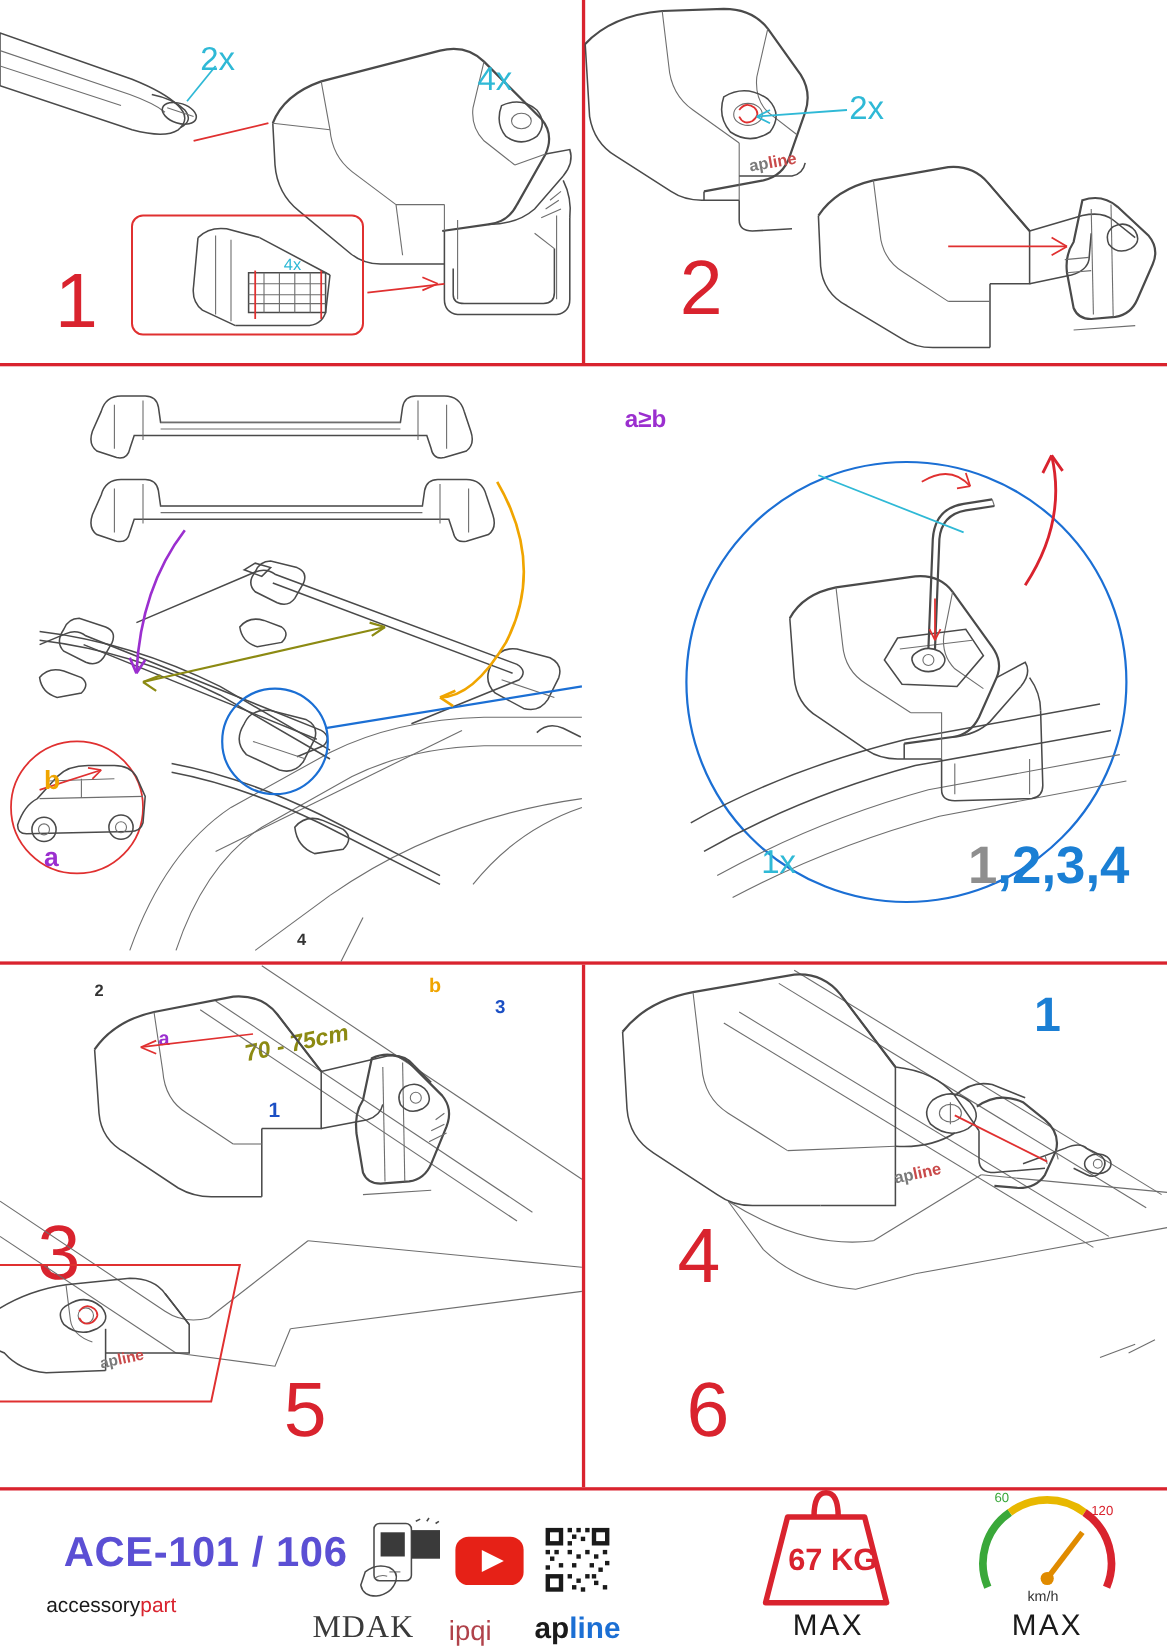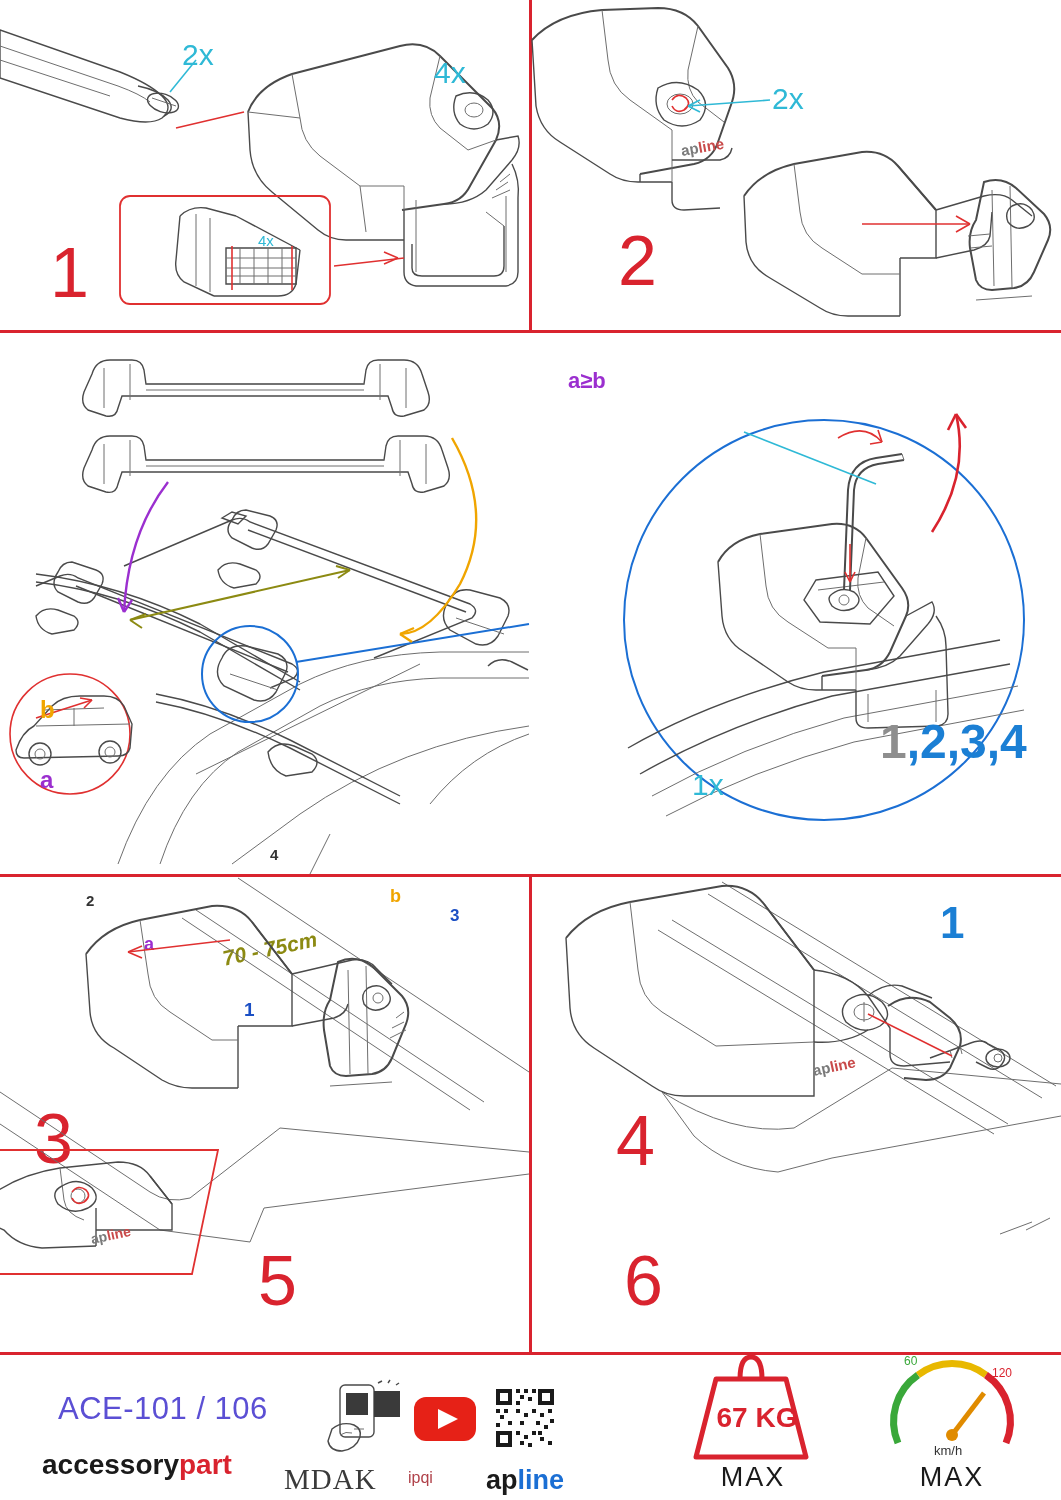--- a/index.html
+++ b/index.html
@@ -11,42 +11,42 @@
   .stepnum{font-family:"Liberation Sans",sans-serif;color:#d9232e;font-size:70px;font-weight:400;line-height:1;letter-spacing:-2px;}
   .qty{font-family:"Liberation Sans",sans-serif;font-size:30px;color:#2fb9d6;font-weight:500;}
   .qty.small{font-size:22px;}
   .lbl{font-size:24px;font-weight:700;}
   .lbl.b{color:#f0a500;}
   .lbl.a{color:#9b2fcf;}
   .ab{font-size:22px;font-weight:700;}
   .dim{font-family:"Liberation Sans",sans-serif;font-style:italic;font-size:21px;color:#8c8a12;font-weight:600;}
   .callnum{font-size:18px;font-weight:700;color:#1b4fc4;}
   .callnum.dark{color:#333;}
-  .bigseq{font-size:48px;font-weight:700;letter-spacing:0px;}
+  .bigseq{font-size:48px;font-weight:700;letter-spacing:0px;margin-top:46px;}
   .bigseq .g{color:#8e8e8e;}
   .bigseq .b{color:#1b7fd4;}
   .one-blue{font-size:44px;font-weight:700;color:#1b7fd4;}
   svg{display:block;overflow:visible;}
   .ln{fill:none;stroke:#4a4a4a;stroke-width:1.4;}
   .ln-t{fill:none;stroke:#6e6e6e;stroke-width:1;}
   .ln-w{fill:none;stroke:#4a4a4a;stroke-width:2;}
   .red{fill:none;stroke:#e03030;stroke-width:1.6;}
   .redbox{fill:none;stroke:#e03030;stroke-width:1.8;}
   .blue{fill:none;stroke:#1b6fd4;stroke-width:2;}
   .cyan{fill:none;stroke:#2fb9d6;stroke-width:1.6;}
   .orange{fill:none;stroke:#f0a500;stroke-width:2.4;}
   .purple{fill:none;stroke:#9b2fcf;stroke-width:2.4;}
   .olive{fill:none;stroke:#8c8a12;stroke-width:2;}
   .darkred{fill:none;stroke:#d9232e;stroke-width:2.6;}
   .footer{position:absolute;left:0;top:1355px;width:1061px;height:145px;}
-  .brandcode{font-size:31px;color:#5b4fd4;font-weight:400;letter-spacing:0.5px;}
-  .ap1{font-size:28px;font-weight:700;color:#1a1a1a;}
+  .brandcode{font-size:38px;color:#5b4fd4;font-weight:700;letter-spacing:0.5px;}
+  .ap1{font-size:19px;font-weight:400;color:#1a1a1a;}
   .ap1 .red{color:#d9232e;stroke:none;}
   .mdak{font-size:29px;color:#3a3a3a;letter-spacing:1px;}
-  .ipqi{font-size:16px;color:#b0424a;}
+  .ipqi{font-size:25px;color:#b0424a;}
   .apline{font-size:27px;color:#1a1a1a;font-weight:600;}
   .apline .blue{color:#1b6fd4;stroke:none;}
   .maxtxt{font-size:27px;color:#1a1a1a;letter-spacing:2px;font-weight:400;text-align:center;}
   .kgtxt{font-size:28px;font-weight:700;color:#d9232e;}
   .gauge-n{font-size:12px;}
 </style>
 </head>
 <body>
 
 <div class="sheet">

